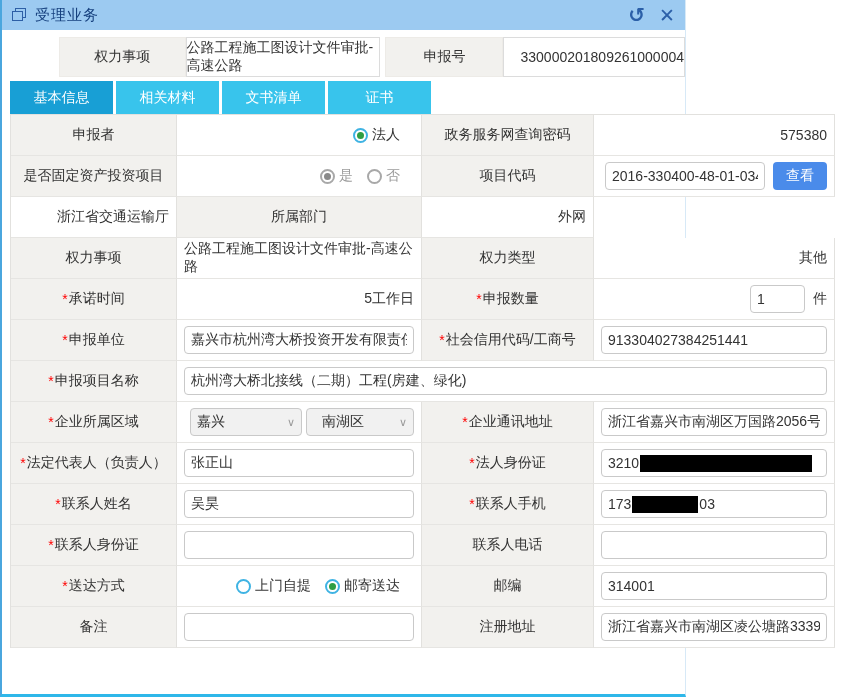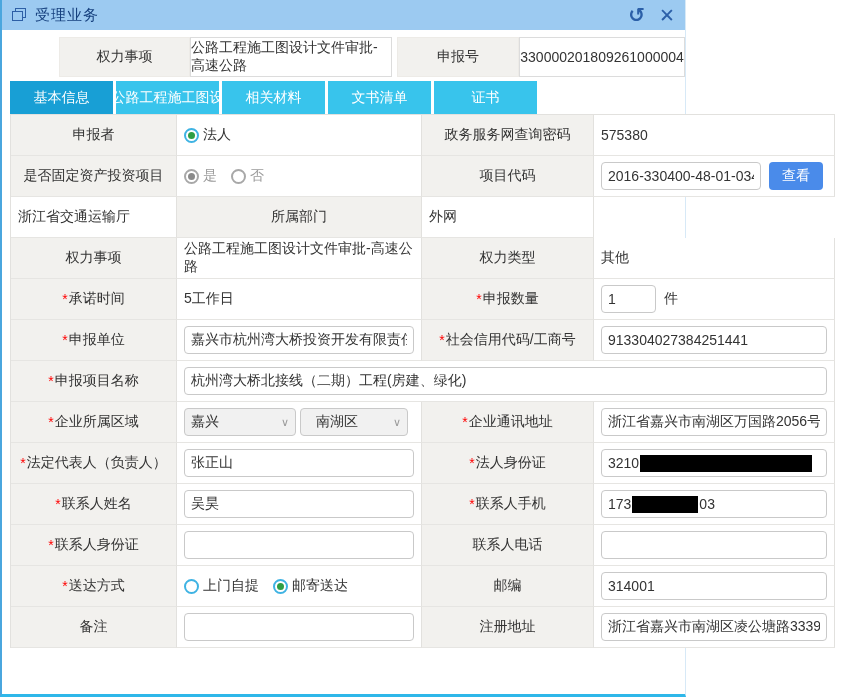--- a/index.html
+++ b/index.html
@@ -21,34 +21,34 @@
   .tb-btn.refresh { font-size:20px; }
   
   .header-strip { display:flex; margin:7px 0 4px 57px; height:40px; flex:0 0 auto; }
   .hcell { display:flex; align-items:center; justify-content:center; height:40px; }
   .hcell.gray { background:#f2f1ee; border:1px solid #edebe7; }
   .hcell.white { background:#fff; border:1px solid #dcdcdc; }
   .h-label1 { width:150px; }
   .h-value1 { width:231px; }
   .h-gap { width:6px; }
   .h-label2 { width:140px; }
-  .h-value2 { width:190px; }
+  .h-value2 { width:190px;padding-left:16px; }
   
   .tabs { display:flex; padding-left:8px; flex:0 0 auto; }
   .tab { width:103px; height:33px; margin-right:3px; background:#38c4ec; color:#fff;
     display:flex; align-items:center; justify-content:center; cursor:pointer;
     white-space:nowrap; overflow:hidden; font-size:14px; }
   .tab.active { background:#189fd5; }
   
   .table { margin-left:8px; width:825px; border-top:1px solid #e2e1de; border-left:1px solid #e2e1de; flex:0 0 auto; }
   .trow { display:grid; grid-template-columns:166px 245px 172px 241px; height:41px; }
   .trow.span { grid-template-columns:166px 658px; }
   .tcell { border-right:1px solid #e2e1de; border-bottom:1px solid #e6e5e2; display:flex; align-items:center; }
   .tcell.label { background:#f2f1ee; justify-content:center; text-align:center; padding:0 3px; }
-  .tcell.value { background:#fff; padding:0 7px; overflow:hidden; }
+  .tcell.value { background:#fff; padding:0 7px; overflow:hidden;justify-content:flex-end; }
   .req { color:#f00; margin-right:1px; }
   
   input.txt { height:28px; border:1px solid #c9c9c9; border-radius:4px; padding:0 6px;
     font-family:inherit; font-size:14px; color:#333; background:#fff; outline:none; }
   .txt.full { width:100%; }
   .txt.wide { width:232px; }
   .txt.code { width:160px; }
   .txt.small { width:55px; }
   .fakebox { height:28px; border:1px solid #c9c9c9; border-radius:4px; padding:0 6px;
     display:flex; align-items:center; background:#fff; width:232px; overflow:hidden; }
@@ -92,21 +92,20 @@
   <div class="header-strip">
     <div class="hcell gray h-label1">权力事项</div>
     <div class="hcell white h-value1">公路工程施工图设计文件审批-高速公路</div>
     <div class="h-gap"></div>
     <div class="hcell gray h-label2">申报号</div>
     <div class="hcell white h-value2">330000201809261000004</div>
   </div>
 
   <div class="tabs">
     <div class="tab active">基本信息</div>
-    <div class="tab">公路工程施工图设</div>
     <div class="tab">相关材料</div>
     <div class="tab">文书清单</div>
     <div class="tab">证书</div>
   </div>
 
   <div class="table">
 
     <div class="trow">
       <div class="tcell label">
           <span>申报者</span>

